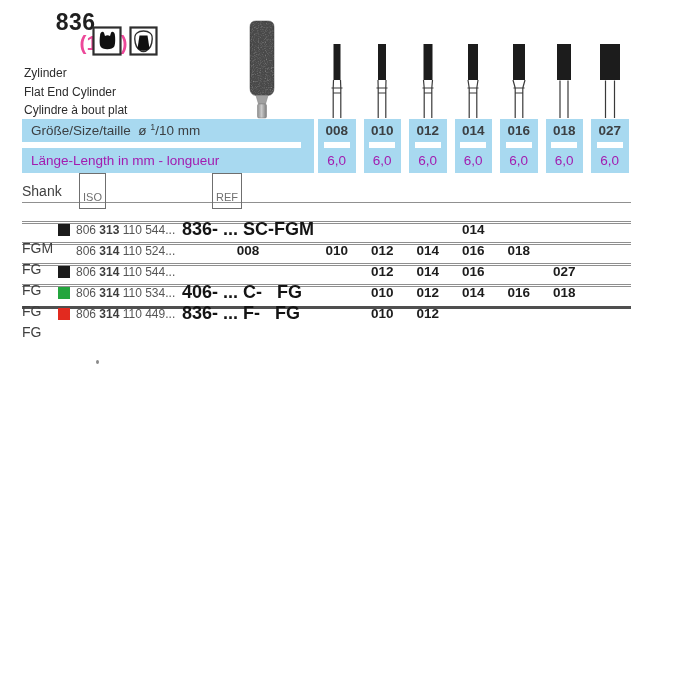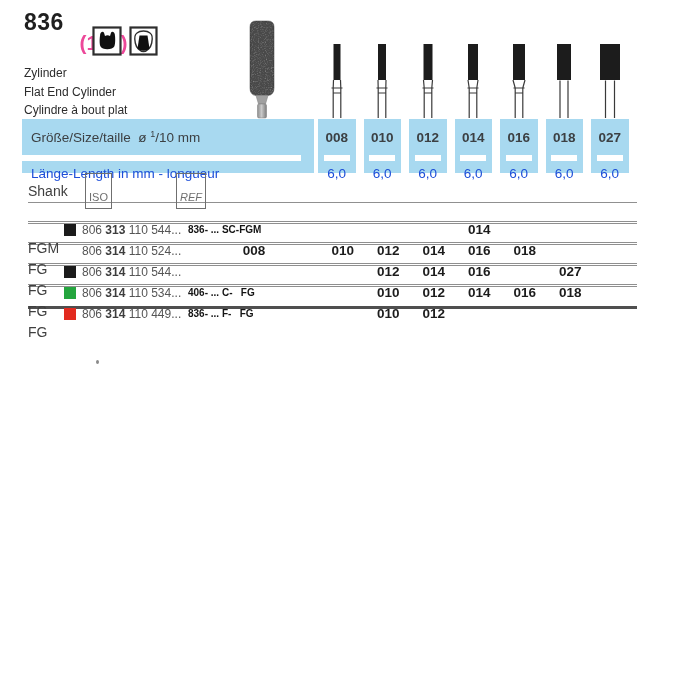--- a/index.html
+++ b/index.html
@@ -2,61 +2,61 @@
 <html style="--cell-blue: #a8d9f0;"><head>
 <meta charset="utf-8">
 <style>
   * { margin:0; padding:0; box-sizing:border-box; }
   html,body { background:#ffffff; }
   body { font-family:"Liberation Sans", sans-serif; }
   .page { position:relative; width:700px; height:700px; background:#fff; overflow:hidden; }
 
   
   .prod-header { position:absolute; left:24px; top:12px; }
-  .code  { font-size:23px; font-weight:bold; color:#1f1f1f; line-height:21px; letter-spacing:.5px; }
+  .code  { font-size:23px; font-weight:bold; color:#1f1f1f; line-height:21px; letter-spacing:.5px;text-align:center; }
   .code2 { font-size:21px; font-weight:bold; color:#ec4899; line-height:20px;text-align:right; }
   .names { margin-top:11px; font-size:12px; color:#2c2c2c; line-height:18.5px; }
 
   .tooth-icon-1 { position:absolute; left:92px;  top:26px; }
   .tooth-icon-2 { position:absolute; left:129px; top:26px; }
 
   
   .photo-bur { position:absolute; left:243px; top:18px; }
   .bur-row { position:absolute; left:314px; top:44px; width:318.5px; display:flex; }
   .bur-slot { width:45.5px; display:flex; justify-content:center; }
 
   
   .btable { position:absolute; left:22px; top:119px; display:grid; grid-template-columns:292px repeat(7,45.5px); }
   .bcell { height:54px; background:var(--cell-blue,#a8d9f0); }
   .bcell.size { margin:0 4px; }
-  .b-top { height:36px; display:flex; align-items:center; justify-content:center;
+  .b-top { height:23px; display:flex; align-items:center; justify-content:center;
            font-size:13.5px; font-weight:600; color:#3c4043; }
   .b-stripe { height:6px; background:#fff; }
   .bcell.size .b-stripe { width:26px; margin:0 auto; }
   .bcell.label .b-stripe { margin-right:13px; }
   .b-bot { height:25px; display:flex; align-items:center; justify-content:center;
-           font-size:13.5px; color:#1d4ed8; }
+           font-size:13.5px; color:#a21caf; }
   .bcell.label .b-top, .bcell.label .b-bot { justify-content:flex-start; padding-left:9px; font-weight:400; }
   .b-top span { white-space:pre; }
   .b-top sup { font-size:9px; line-height:1; position:relative; top:-3px; }
 
   
-  .ltable { position:absolute; left:28px; top:180px; width:609px; }
+  .ltable { position:absolute; left:22px; top:180px; width:609px; }
   .t-head { height:22px; display:flex; align-items:center; color:#3f3f3f; font-size:14px; }
   .t-head .shank-label { width:57px; }
   .box-label { border:1.4px solid #6f6f6f; font-size:11px; color:#6f6f6f;
                padding:17px 3px; height:15px; line-height:12.5px; }
-  .t-head .ref-box { margin-left:64px;font-style:italic; }
+  .t-head .ref-box { margin-left:106px; }
   .t-row { display:grid; grid-template-columns:36px 18px 106px 132px repeat(7,45.5px);
            height:18px; align-items:center; }
   .c-shank { font-size:14px; color:#3f3f3f;margin-top:37px; }
   .sq { width:12px; height:12px; }
   .c-iso { font-size:12px; color:#555; white-space:pre; }
   .c-iso b { color:#3d3d3d; }
-  .c-ref { font-size:10px; font-weight:bold; color:#141414; white-space:pre; }
+  .c-ref { font-size:18px; font-weight:bold; color:#141414; white-space:pre; }
   .c-size { text-align:center; font-size:13.5px; font-weight:bold; color:#1c1c1c; }
   .hr-single { border-top:1px solid #909090; }
   .hr-double { height:3px; border-top:1px solid #8f8f8f; border-bottom:1px solid #8f8f8f; }
   .hr-bottom { height:2.5px; background:#4f4f4f; margin-top:1px; }
 
   .speck { position:absolute; left:96px; top:360px; width:3px; height:4px;
            background:#8a8a8a; border-radius:50%; }
 
   svg { display:block; }
 </style>

